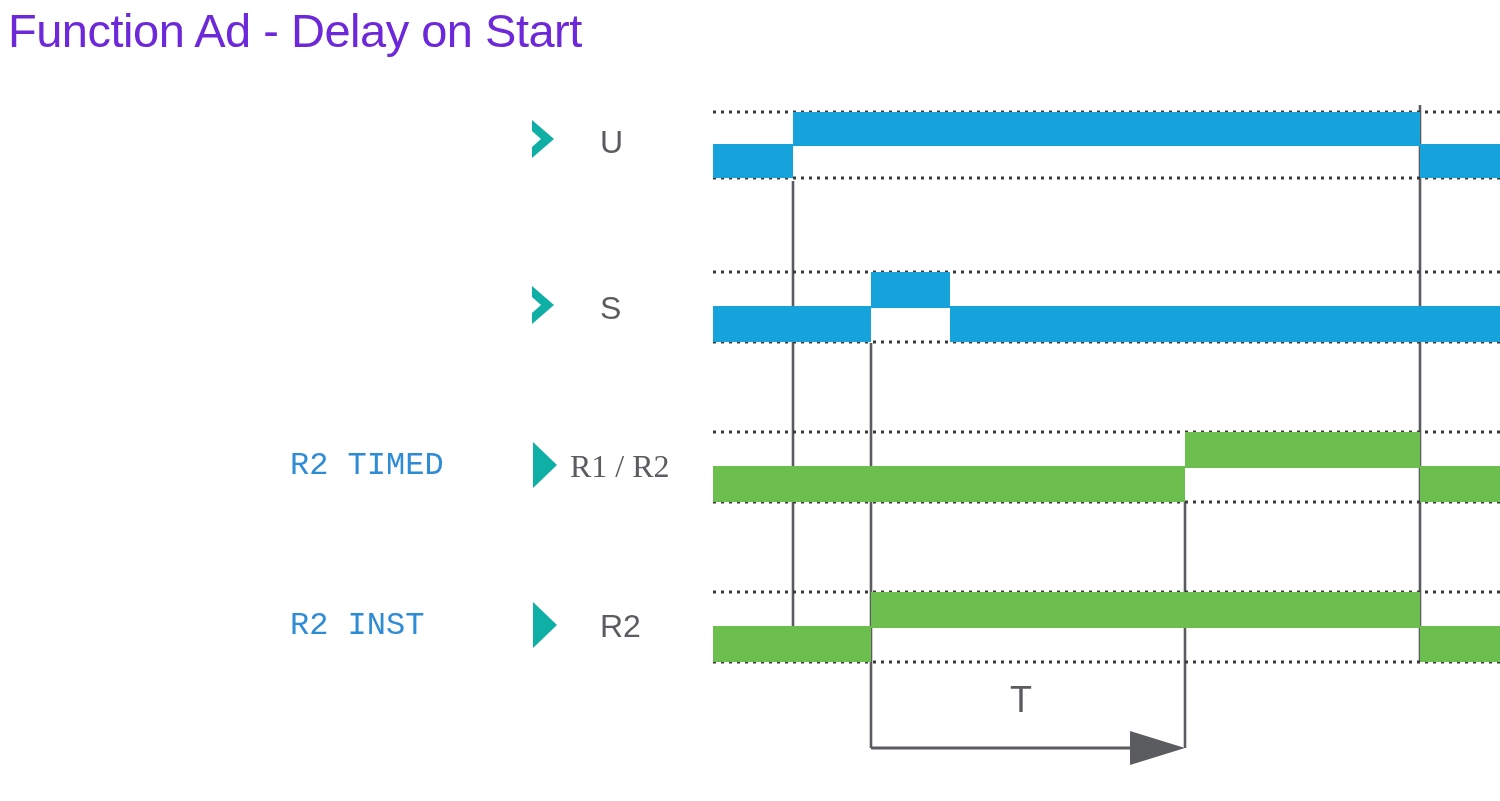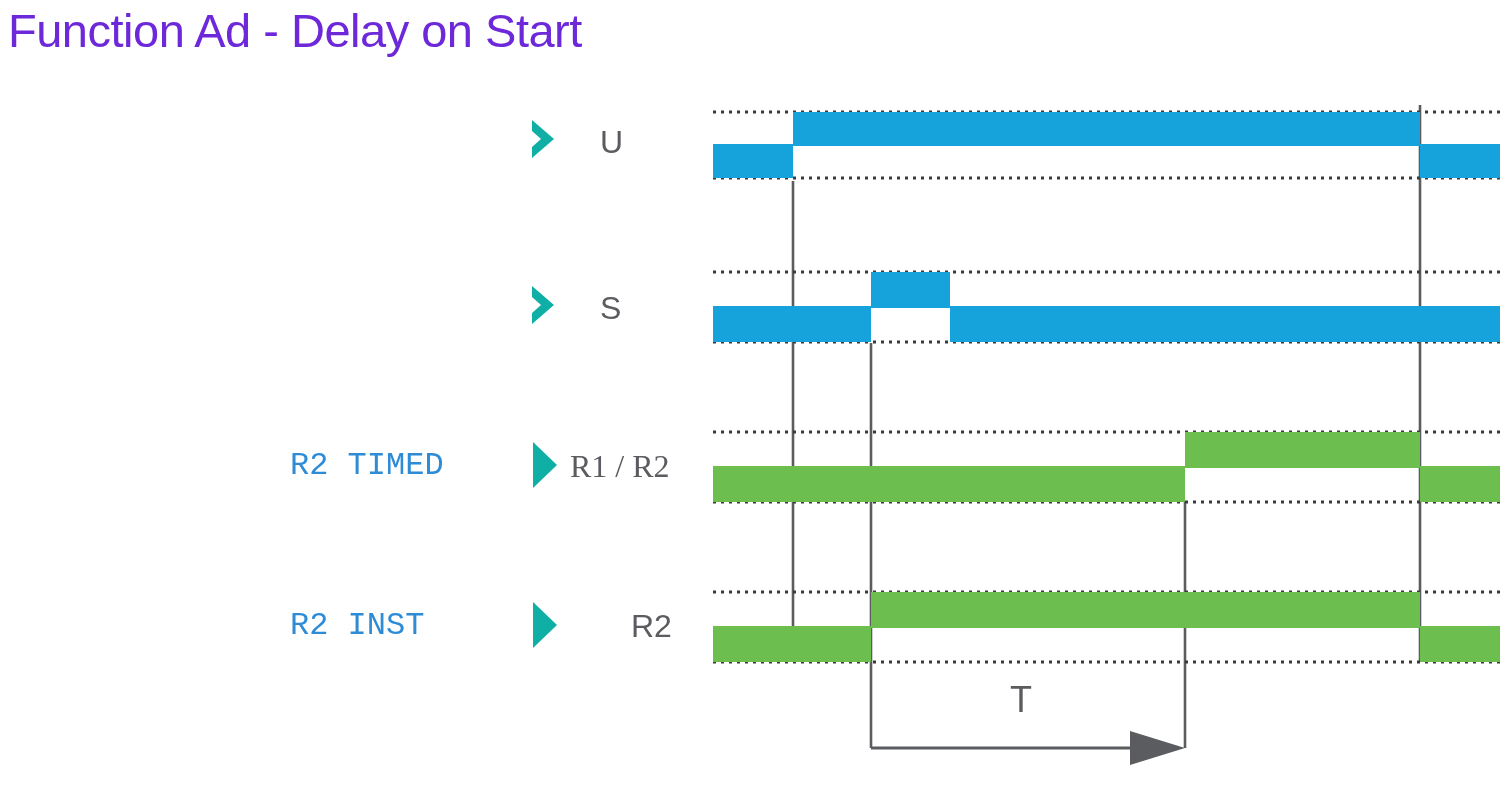--- a/index.html
+++ b/index.html
@@ -130,17 +130,17 @@
     </svg>
   </div>
   <div class="row-signal-label" style="left:570px; top:450px;font-family:Liberation Serif, serif;">R1 / R2</div>
 
   <div class="row-left-label" style="left:290px; top:610px; width:215px;">R2 INST</div>
   <div class="marker" style="left:530px; top:600px;">
     <svg width="30" height="50" viewBox="0 0 30 50">
       <path d="M3 2 L27 25 L3 48 Z" fill="#0FAFA5"></path>
     </svg>
   </div>
-  <div class="row-signal-label" style="left:631px; top:610px;">R2</div>
+  <div class="row-signal-label" style="left:600px; top:610px;">R2</div>
 
   <div class="t-label" style="left:1010px; top:682px;">T</div>
 
 </div>
 
 </body></html>

